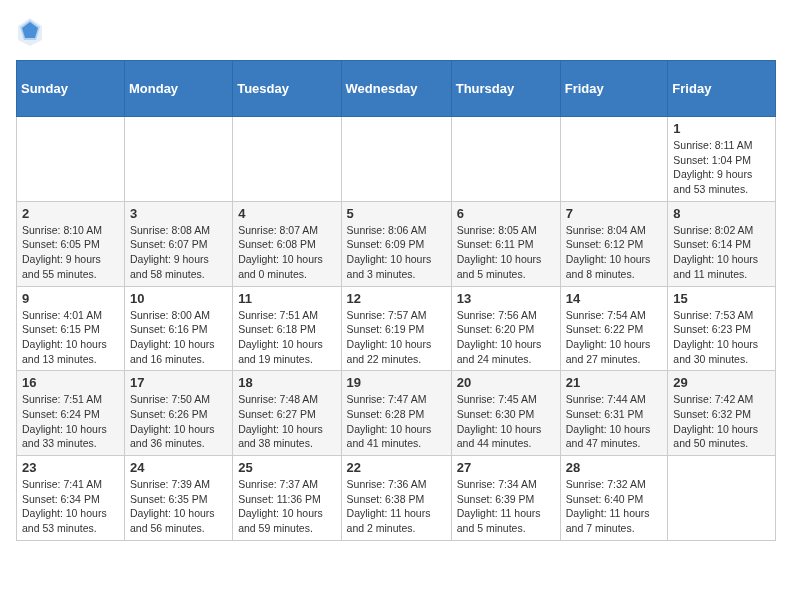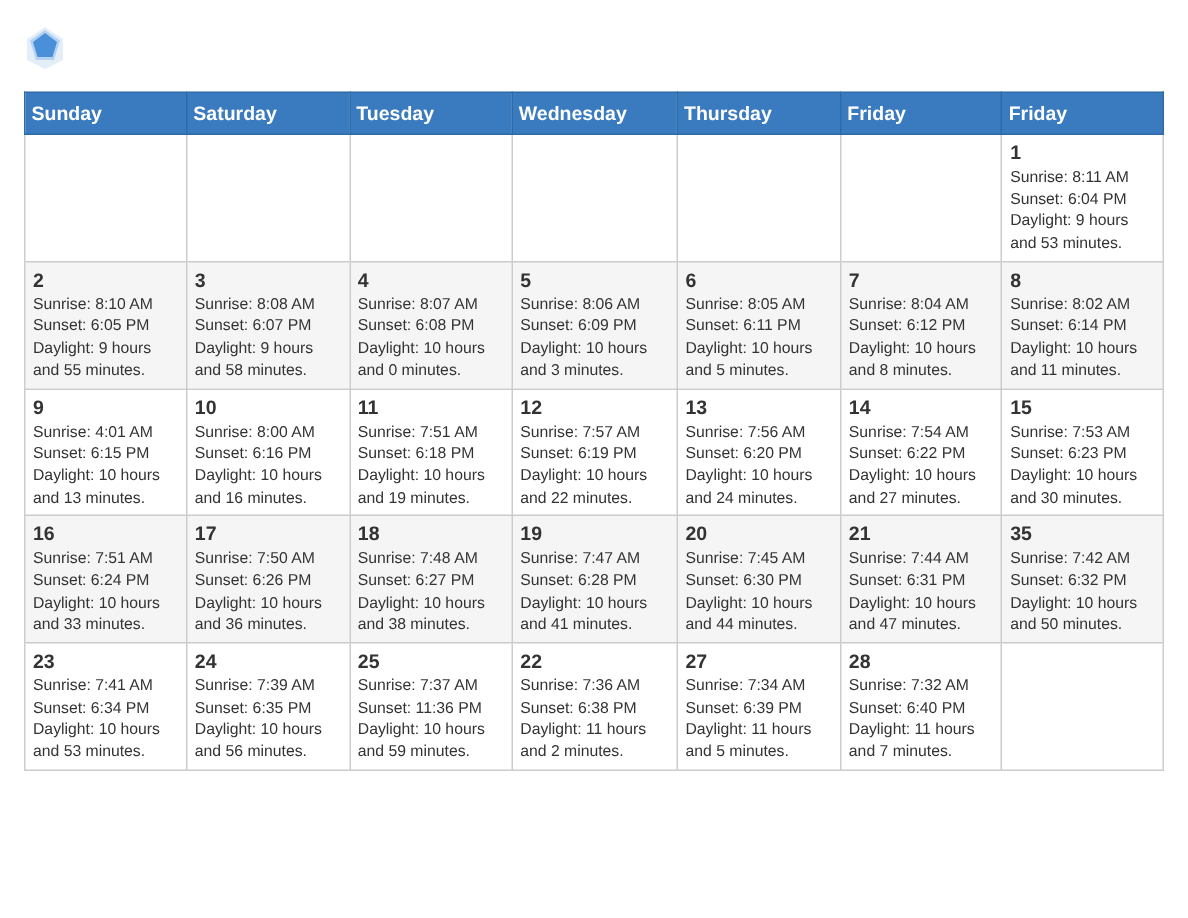--- a/index.html
+++ b/index.html
@@ -46,21 +46,21 @@
     .calendar {
       width: 100%;
       border-collapse: collapse;
       border: 1px solid #ccc;
     }
     .calendar thead tr th {
       background-color: #3a7abf;
       color: #fff;
       font-size: 13px;
       font-weight: bold;
-      padding: 6px 4px;
+      padding: 20px 4px;
       text-align: left;
       border: 1px solid #2d6aa8;
     }
     .calendar tbody tr td {
       vertical-align: top;
       border: 1px solid #ccc;
       padding: 4px 5px;
       width: 113px;
       min-height: 90px;
       font-size: 11px;
@@ -105,40 +105,40 @@
   <div class="title-block">
     <div class="main-title"></div>
     <div class="subtitle"></div>
   </div>
 </div>
 
 <table class="calendar">
   <thead>
     <tr id="weekday-header">
     <th>Sunday</th>
-        <th>Saturday</th>
+        <th>Monday</th>
         <th>Tuesday</th>
         <th>Wednesday</th>
         <th>Thursday</th>
         <th>Friday</th>
         <th>Friday</th>
       </tr>
   </thead>
   <tbody id="calendar-body">
   <tr>
         <td class="empty-cell"></td>
         <td class="empty-cell"></td>
         <td class="empty-cell"></td>
         <td class="empty-cell"></td>
         <td class="empty-cell"></td>
         <td class="empty-cell"></td>
         <td>
           <span class="day-number">1</span>
           <div class="day-info">Sunrise: 8:11 AM
-Sunset: 6:04 PM
+Sunset: 1:04 PM
 Daylight: 9 hours and 53 minutes.</div>
         </td>
       </tr>
       <tr>
         <td>
           <span class="day-number">2</span>
           <div class="day-info">Sunrise: 8:10 AM
 Sunset: 6:05 PM
 Daylight: 9 hours and 55 minutes.</div>
         </td>
@@ -254,21 +254,21 @@
 Sunset: 6:30 PM
 Daylight: 10 hours and 44 minutes.</div>
         </td>
         <td>
           <span class="day-number">21</span>
           <div class="day-info">Sunrise: 7:44 AM
 Sunset: 6:31 PM
 Daylight: 10 hours and 47 minutes.</div>
         </td>
         <td>
-          <span class="day-number">35</span>
+          <span class="day-number">29</span>
           <div class="day-info">Sunrise: 7:42 AM
 Sunset: 6:32 PM
 Daylight: 10 hours and 50 minutes.</div>
         </td>
       </tr>
       <tr>
         <td>
           <span class="day-number">23</span>
           <div class="day-info">Sunrise: 7:41 AM
 Sunset: 6:34 PM

